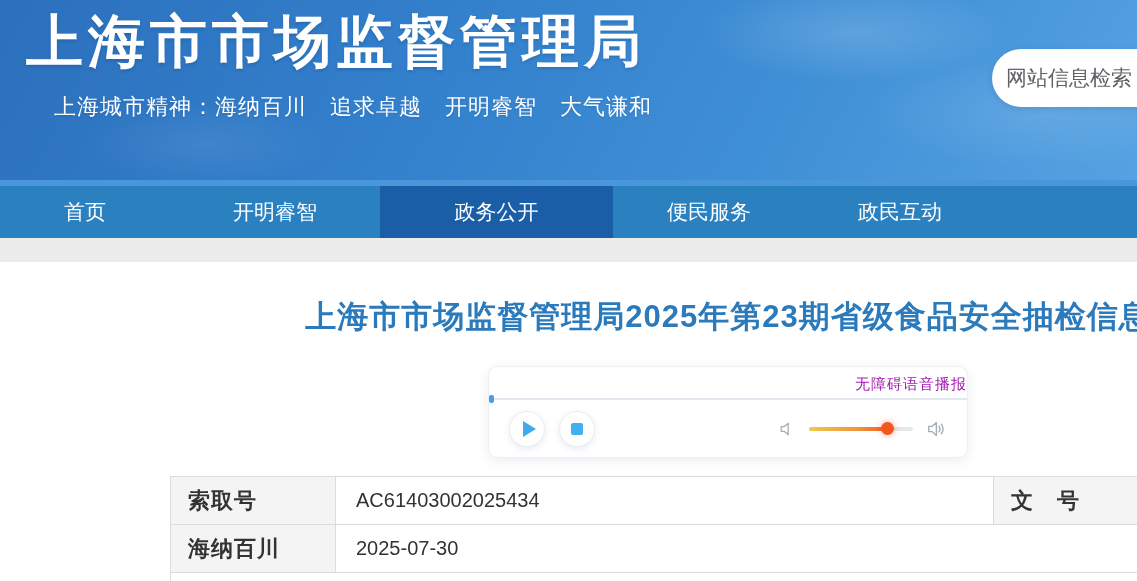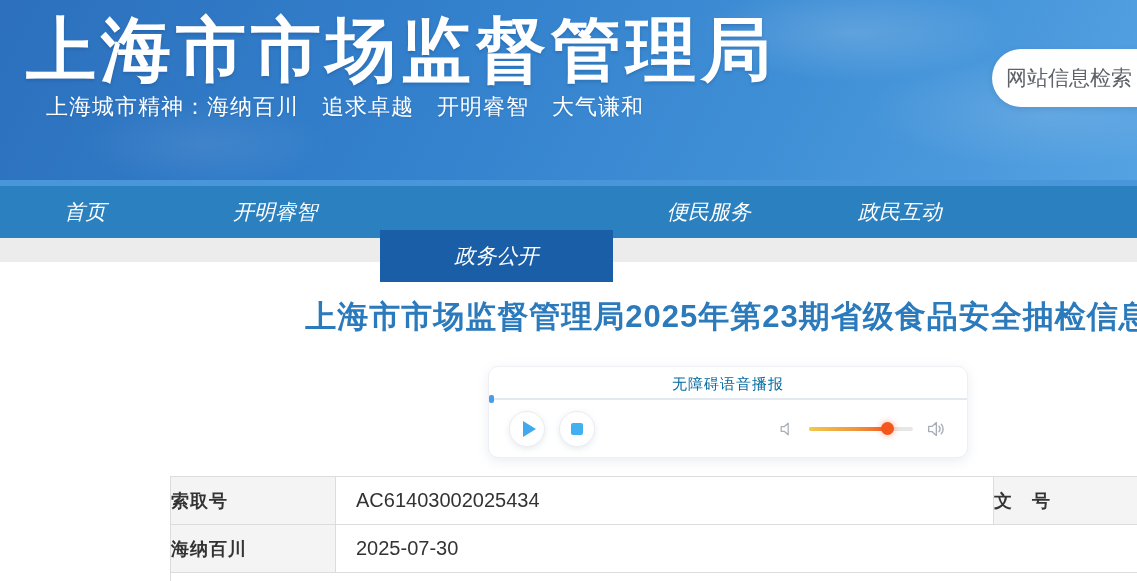--- a/index.html
+++ b/index.html
@@ -10,56 +10,56 @@
   .site-header{ position:relative; height:180px;
     background:linear-gradient(118deg,#2c70bd 0%,#3380cc 38%,#3f8fd6 68%,#55a2e2 100%);
     overflow:visible; }
   .site-header::before{ content:""; position:absolute; inset:0;
     background:
       radial-gradient(220px 70px at 75% 18%, rgba(255,255,255,.16), rgba(255,255,255,0) 70%),
       radial-gradient(260px 80px at 92% 62%, rgba(255,255,255,.12), rgba(255,255,255,0) 70%),
       radial-gradient(180px 60px at 18% 80%, rgba(255,255,255,.08), rgba(255,255,255,0) 70%);
     pointer-events:none; }
   .brand-title{ position:absolute; left:26px; top:4px; color:#fff; font-weight:bold;
-    font-size:70px; letter-spacing:5px; white-space:nowrap;
+    font-size:57px; letter-spacing:5px; white-space:nowrap;
     text-shadow:0 2px 3px rgba(20,60,110,.25);text-align:right; }
-  .brand-slogan{ position:absolute; left:46px; top:92px; color:#fff; font-size:22px;
+  .brand-slogan{ position:absolute; left:54px; top:92px; color:#fff; font-size:22px;
     letter-spacing:1px; white-space:nowrap; text-shadow:0 1px 2px rgba(20,60,110,.2); }
   .search-pill{ position:absolute; left:992px; top:49px; width:210px; height:58px;
     background:#fff; border:none; outline:none; border-radius:29px;
     padding:0 20px 0 14px; font-size:21px; color:#5f6368;
     font-family:"Liberation Sans","DejaVu Sans",sans-serif;
     box-shadow:0 2px 6px rgba(20,60,110,.15); }
   .search-pill::placeholder{ color:#5f6368; opacity:1; }
 
   
   .main-nav{ height:58px; background:#2b80bf; position:relative; }
   .nav-strip{ height:6px; background:#4a96db; }
-  .nav-list{ display:flex; list-style:none; height:52px;font-style:italic; }
+  .nav-list{ display:flex; list-style:none; height:52px; }
   .nav-item{ height:52px; display:flex; align-items:center; justify-content:center;
     color:#fff; font-size:21px; cursor:pointer; white-space:nowrap; }
   .nav-item:nth-child(1){ width:170px; }
   .nav-item:nth-child(2){ width:210px; }
   .nav-item:nth-child(3){ width:233px; }
   .nav-item:nth-child(4){ width:192px; }
   .nav-item:nth-child(5){ width:190px; }
   .nav-item:nth-child(6){ width:300px;margin-top:40px; }
-  .nav-item.active{ background:#1a5ea7;margin-top:44px; }
+  .nav-item.active{ background:#1a5ea7; }
   .gray-band{ height:24px; background:#ececec; }
 
   
   .content{ width:1116px; margin-left:170px; }
   .article-title{ margin-top:34px; text-align:center; color:#2b7abc; font-weight:bold;
     font-size:31px; letter-spacing:1px; white-space:nowrap; }
 
   
   .audio-card{ width:480px; height:92px; margin:28px auto 0; background:#fff;
     border:1px solid #eef0f3; border-radius:10px;
     box-shadow:0 3px 12px rgba(110,130,160,.14); }
-  .ap-title{ height:31px; line-height:34px; text-align:center; color:#0369a1;
+  .ap-title{ height:31px; line-height:34px; text-align:right; color:#a21caf;
     font-size:15px; letter-spacing:1px; }
   .ap-progress{ height:2px; background:#e2e8f0; position:relative; }
   .ap-progress-thumb{ position:absolute; left:0; top:-3px; width:5px; height:8px;
     border-radius:2px; background:#4a9ce8; }
   .ap-controls{ height:57px; display:flex; align-items:center; padding:0 20px; }
   .ap-btn{ width:36px; height:36px; border-radius:50%; background:#fff;
     border:1px solid #e9edf2; box-shadow:0 2px 6px rgba(120,140,170,.18);
     display:flex; align-items:center; justify-content:center; cursor:pointer; }
   .ap-btn + .ap-btn{ margin-left:14px; }
   .play-glyph{ width:0; height:0; border-left:13px solid #41a9ee;
@@ -71,22 +71,22 @@
     margin:0 12px; position:relative; cursor:pointer; }
   .vol-fill{ position:absolute; left:0; top:0; height:4px; border-radius:2px;
     background:linear-gradient(90deg,#f2c94c 0%,#f0953d 60%,#f25d24 100%); }
   .vol-thumb{ position:absolute; top:-5px; width:13px; height:13px; border-radius:50%;
     background:#f4571d; box-shadow:0 0 6px rgba(244,87,29,.55); }
 
   
   .info-table{ width:1116px; margin-top:18px; border-collapse:collapse; table-layout:fixed; }
   .info-table th,.info-table td{ border:1px solid #dcdcdc; height:48px; color:#333;
     text-align:left; vertical-align:middle; }
-  .info-table th{ background:#f4f4f4; font-weight:bold; font-size:18px;
-    letter-spacing:1px; }
+  .info-table th{ background:#f4f4f4; font-weight:bold; font-size:22px;
+    padding-left:17px; letter-spacing:1px; }
   .info-table td{ background:#fff; font-size:20px; padding-left:20px; }
   .info-table tr.row-cut td{ height:14px; border-bottom:none; }
 </style>
 </head>
 <body>
 
 <header class="site-header">
   <div class="brand-title">上海市市场监督管理局</div>
   <div class="brand-slogan">上海城市精神：海纳百川　追求卓越　开明睿智　大气谦和</div>
   <input class="search-pill" type="text" placeholder="网站信息检索" style="">

